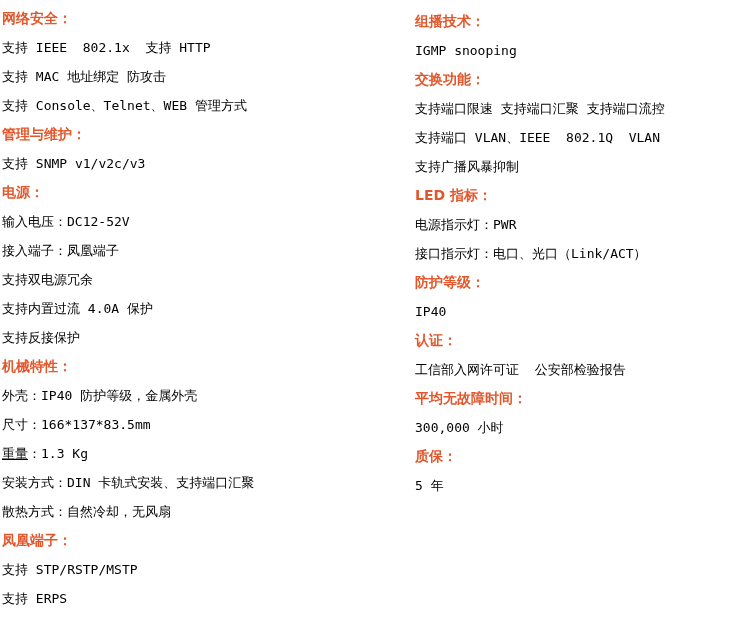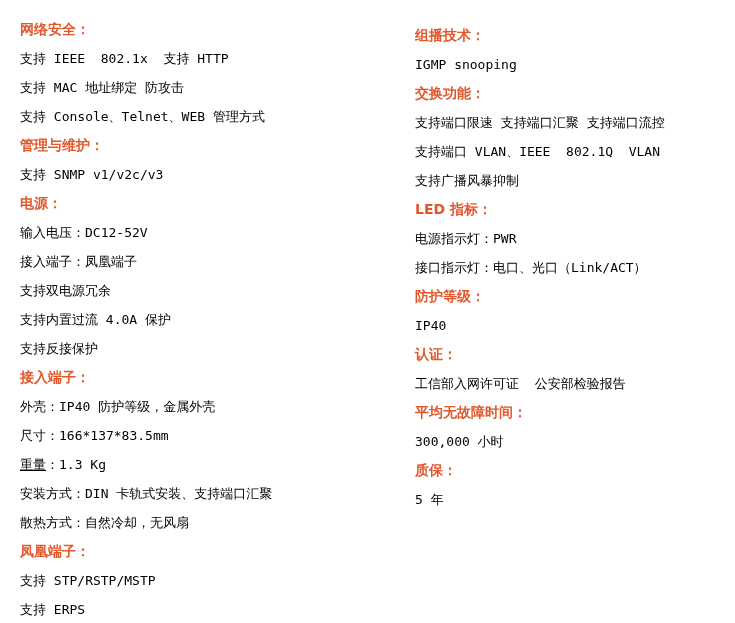--- a/index.html
+++ b/index.html
@@ -10,22 +10,22 @@
     background: #ffffff;
     font-family: "DejaVu Sans Mono", "DejaVu Sans", monospace;
     font-size: 13px;
     color: #000000;
     overflow: hidden;
   }
   .col {
     position: absolute;
     top: 4px;
   }
-  .col-left  { left: 20px;  width: 395px; margin-top: 11px; }
-  .col-right { left: 415px; top: 21px; width: 315px; }
+  .col-left  { left: 2px;  width: 395px; }
+  .col-right { left: 415px; top: 7px; width: 315px; }
   .row {
     height: 29px;
     line-height: 29px;
     white-space: pre;
   }
   .heading {
     color: #e2572b;
     font-weight: bold;
     font-size: 14px;
     font-family: "DejaVu Sans", sans-serif;
@@ -52,21 +52,21 @@
     <div class="row">支持 MAC 地址绑定 防攻击</div>
     <div class="row">支持 Console、Telnet、WEB 管理方式</div>
     <div class="row heading">管理与维护：</div>
     <div class="row">支持 SNMP v1/v2c/v3</div>
     <div class="row heading">电源：</div>
     <div class="row">输入电压：DC12-52V</div>
     <div class="row">接入端子：凤凰端子</div>
     <div class="row">支持双电源冗余</div>
     <div class="row">支持内置过流 4.0A 保护</div>
     <div class="row">支持反接保护</div>
-    <div class="row heading">接入端子：</div>
+    <div class="row heading">机械特性：</div>
     <div class="row">外壳：IP40 防护等级，金属外壳</div>
     <div class="row">尺寸：166*137*83.5mm</div>
     <div class="row"><span class="u">重量</span><span>：1.3 Kg</span></div>
     <div class="row">安装方式：DIN 卡轨式安装、支持端口汇聚</div>
     <div class="row">散热方式：自然冷却，无风扇</div>
     <div class="row heading">凤凰端子：</div>
     <div class="row">支持 STP/RSTP/MSTP</div>
     <div class="row">支持 ERPS</div>
   </div>
 

